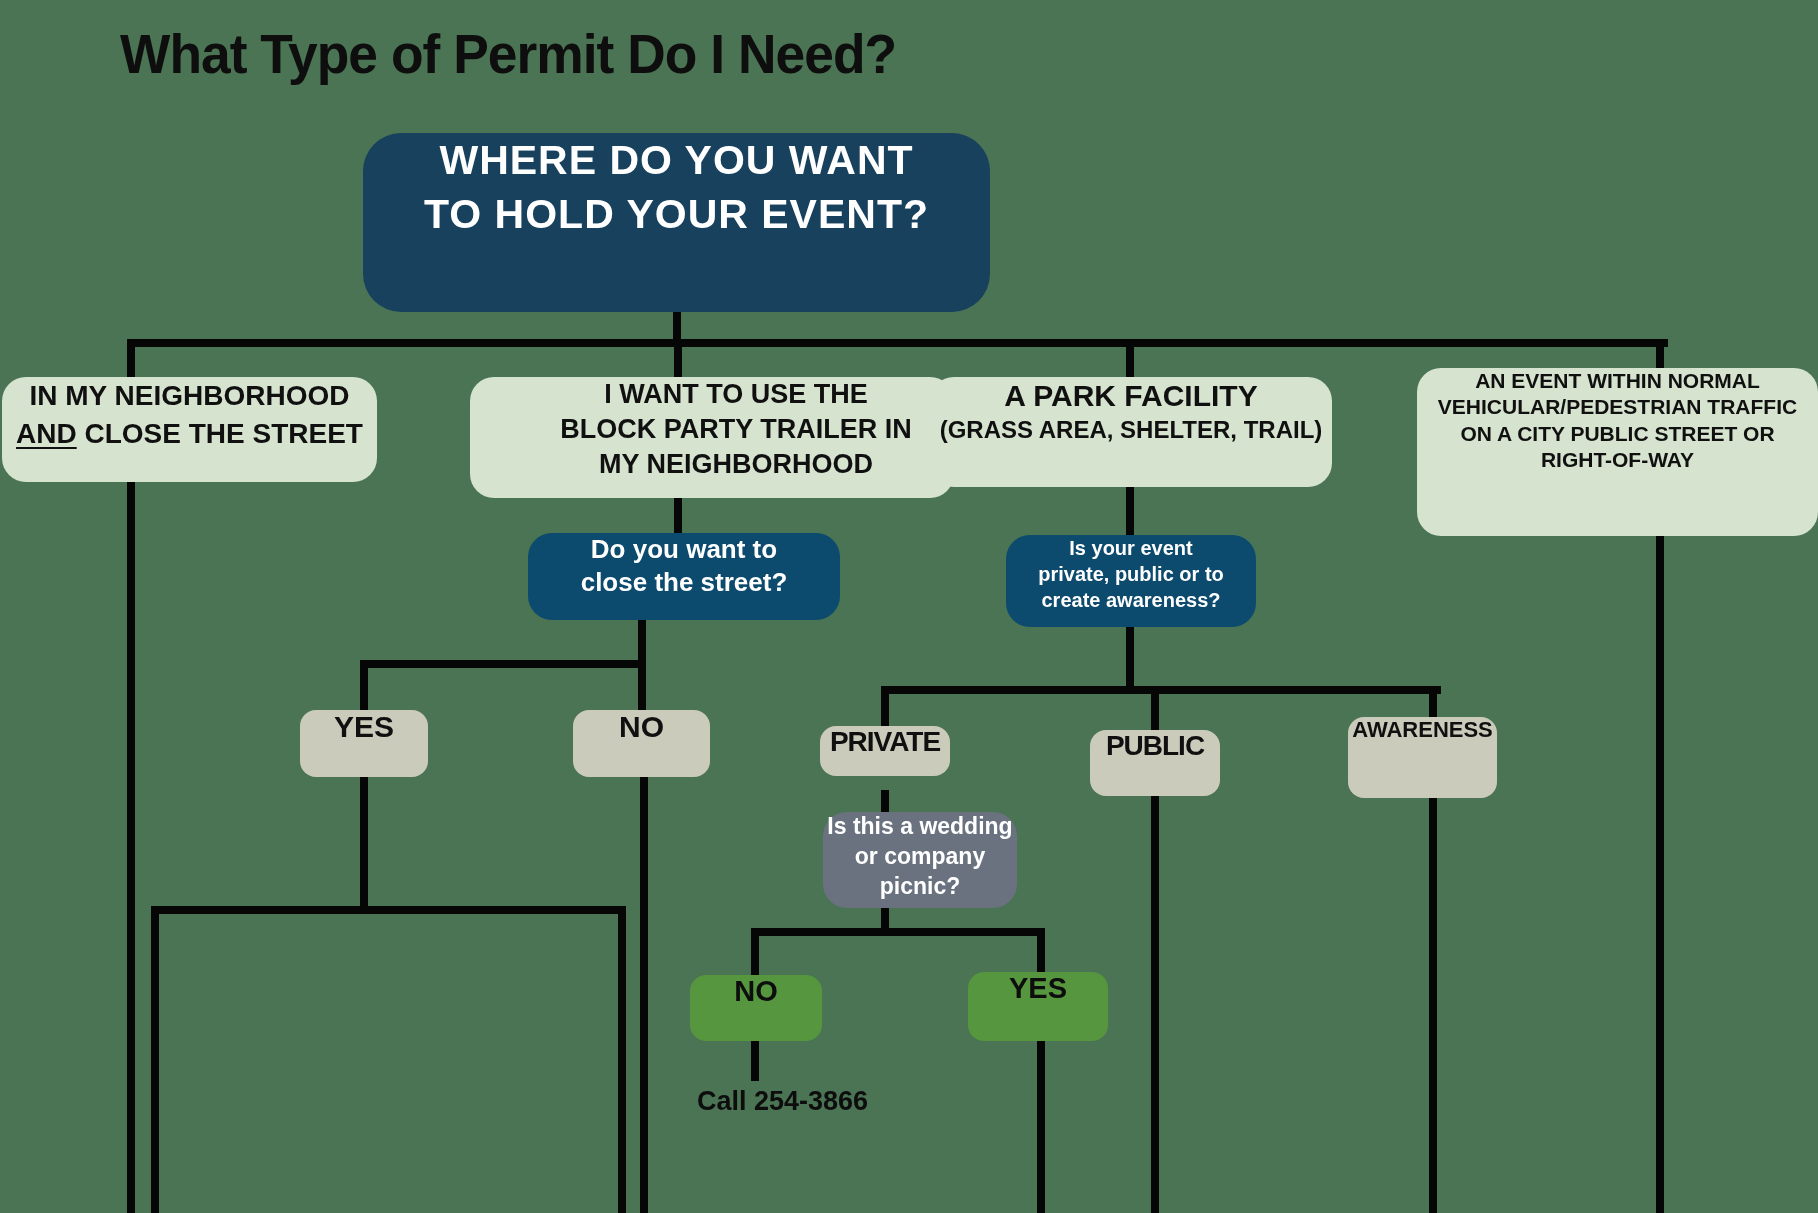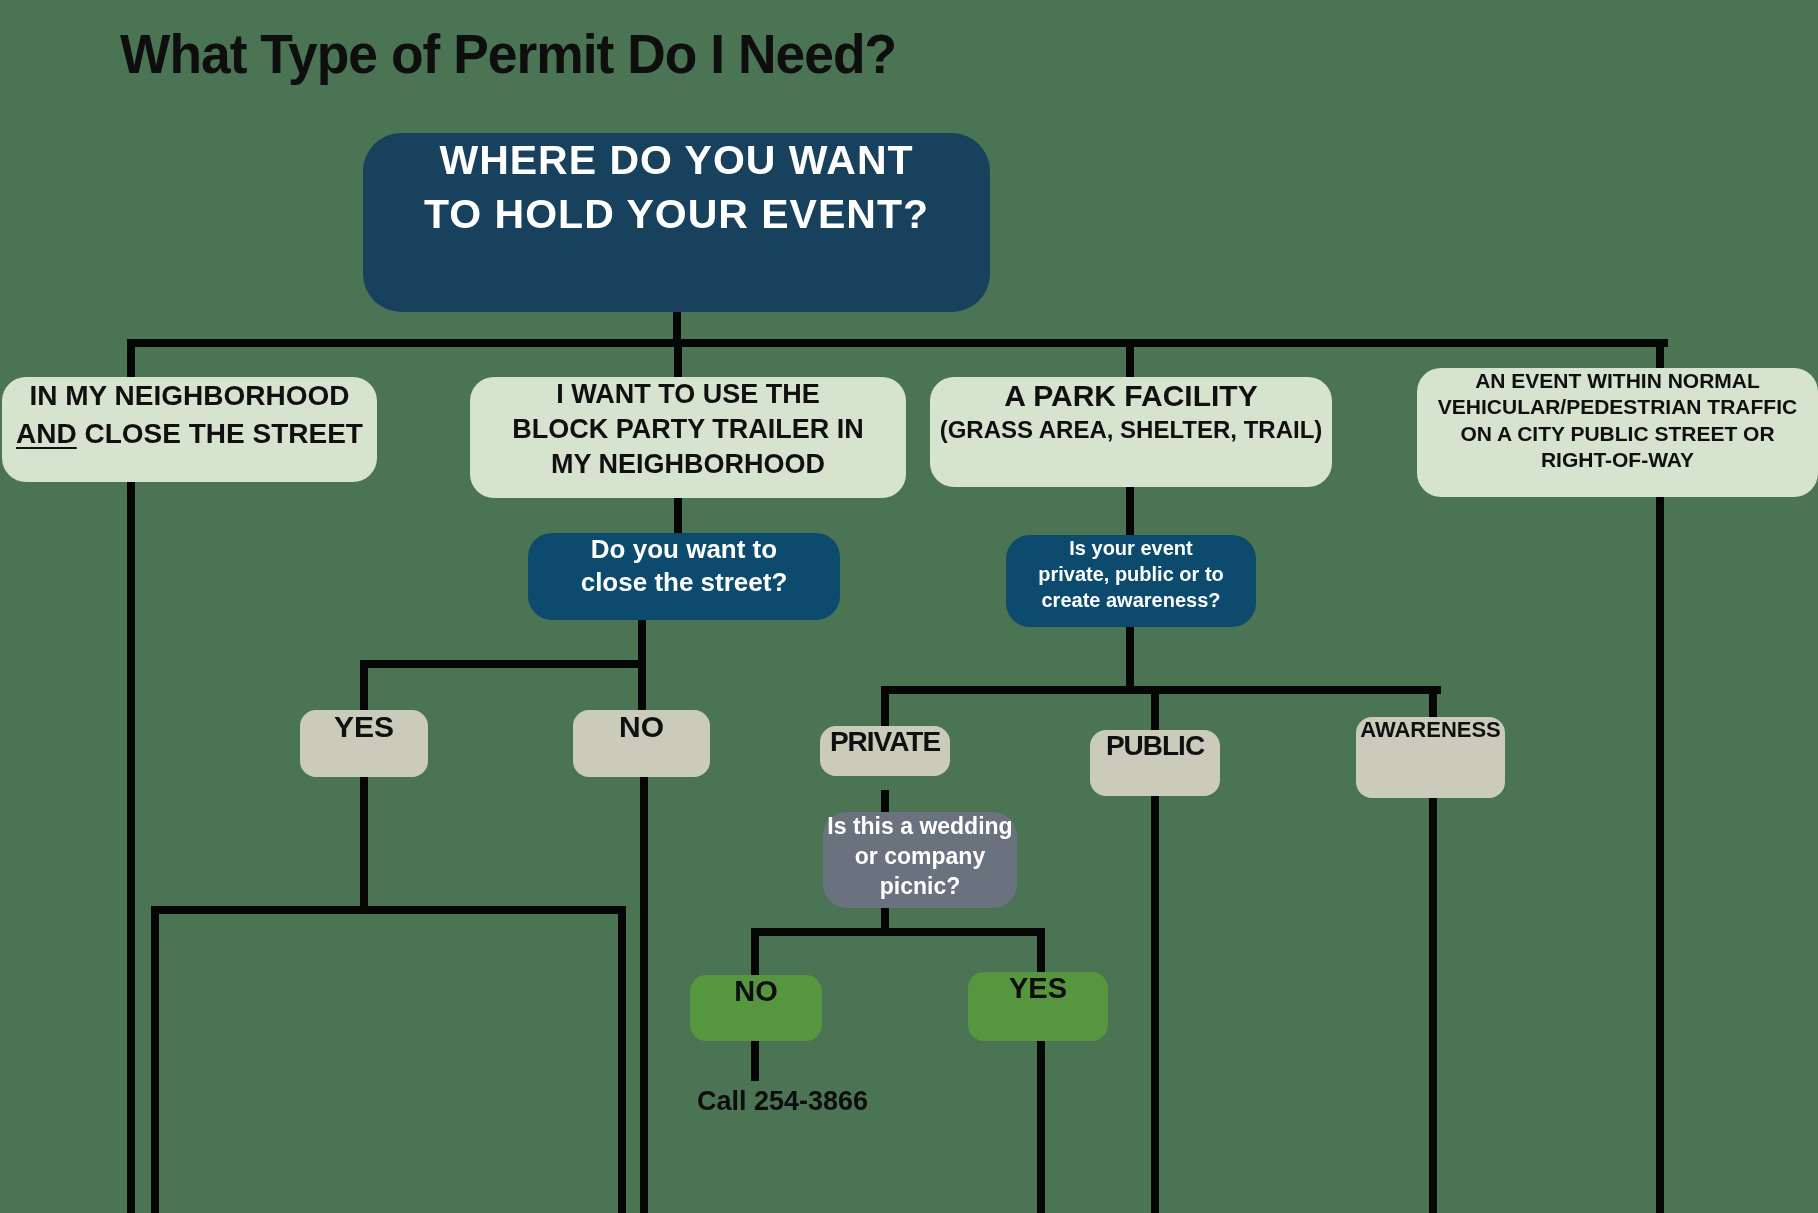--- a/index.html
+++ b/index.html
@@ -28,32 +28,32 @@
   .gray{background:#6a7280;color:#ffffff;margin-left:20px;}
   .green{background:#55963e;color:#0d0d0d;}
   #title{
     position:absolute;left:120px;top:22px;z-index:2;
     font-size:55px;font-weight:800;color:#0e0e0e;letter-spacing:-1px;
     transform:scaleX(0.97);transform-origin:left;
   }
   #root-node{left:363px;top:133px;width:627px;height:179px;font-size:41px;line-height:1.32;letter-spacing:1px;}
   #branch-neighborhood{left:2px;top:377px;width:375px;height:105px;font-size:28px;line-height:1.35;}
   #branch-neighborhood u{text-underline-offset:4px;}
-  #branch-block-party{left:470px;top:377px;width:436px;height:121px;font-size:27px;line-height:1.3;}
+  #branch-block-party{left:470px;top:377px;width:436px;height:121px;font-size:27px;line-height:1.3;padding-left:48px;}
   #branch-park{left:930px;top:377px;width:402px;height:110px;}
   #branch-park .big{font-size:30px;line-height:1.25;}
   #branch-park .small{font-size:24px;line-height:1.25;}
-  #branch-street-event{left:1417px;top:368px;width:401px;height:129px;font-size:21px;line-height:1.25;}
+  #branch-street-event{left:1417px;top:368px;width:401px;height:168px;font-size:21px;line-height:1.25;}
   #q-close-street{left:528px;top:533px;width:312px;height:87px;font-size:26px;line-height:1.25;}
   #q-event-type{left:1006px;top:535px;width:250px;height:92px;font-size:20px;line-height:1.3;}
   #ans-street-yes{left:300px;top:710px;width:128px;height:67px;font-size:30px;font-weight:600;}
   #ans-street-no{left:573px;top:710px;width:137px;height:67px;font-size:30px;font-weight:600;}
   #ans-private{left:820px;top:726px;width:130px;height:50px;font-size:28px;font-weight:600;letter-spacing:-1px;}
   #ans-public{left:1090px;top:730px;width:130px;height:66px;font-size:28px;font-weight:600;letter-spacing:-1px;}
-  #ans-awareness{left:1348px;top:717px;width:149px;height:81px;font-size:22px;font-weight:600;margin-left:8px;}
+  #ans-awareness{left:1348px;top:717px;width:149px;height:81px;font-size:22px;font-weight:600;}
   #q-wedding{left:803px;top:812px;width:194px;height:96px;font-size:23px;line-height:1.3;}
   #ans-wedding-no{left:690px;top:975px;width:132px;height:66px;font-size:29px;font-weight:600;}
   #ans-wedding-yes{left:968px;top:972px;width:140px;height:69px;font-size:29px;font-weight:600;}
   #call-text{position:absolute;left:697px;top:1086px;z-index:2;font-size:27px;font-weight:800;color:#0d0d0d;}
 </style>
 </head>
 <body>
 
 <div id="canvas">
 

